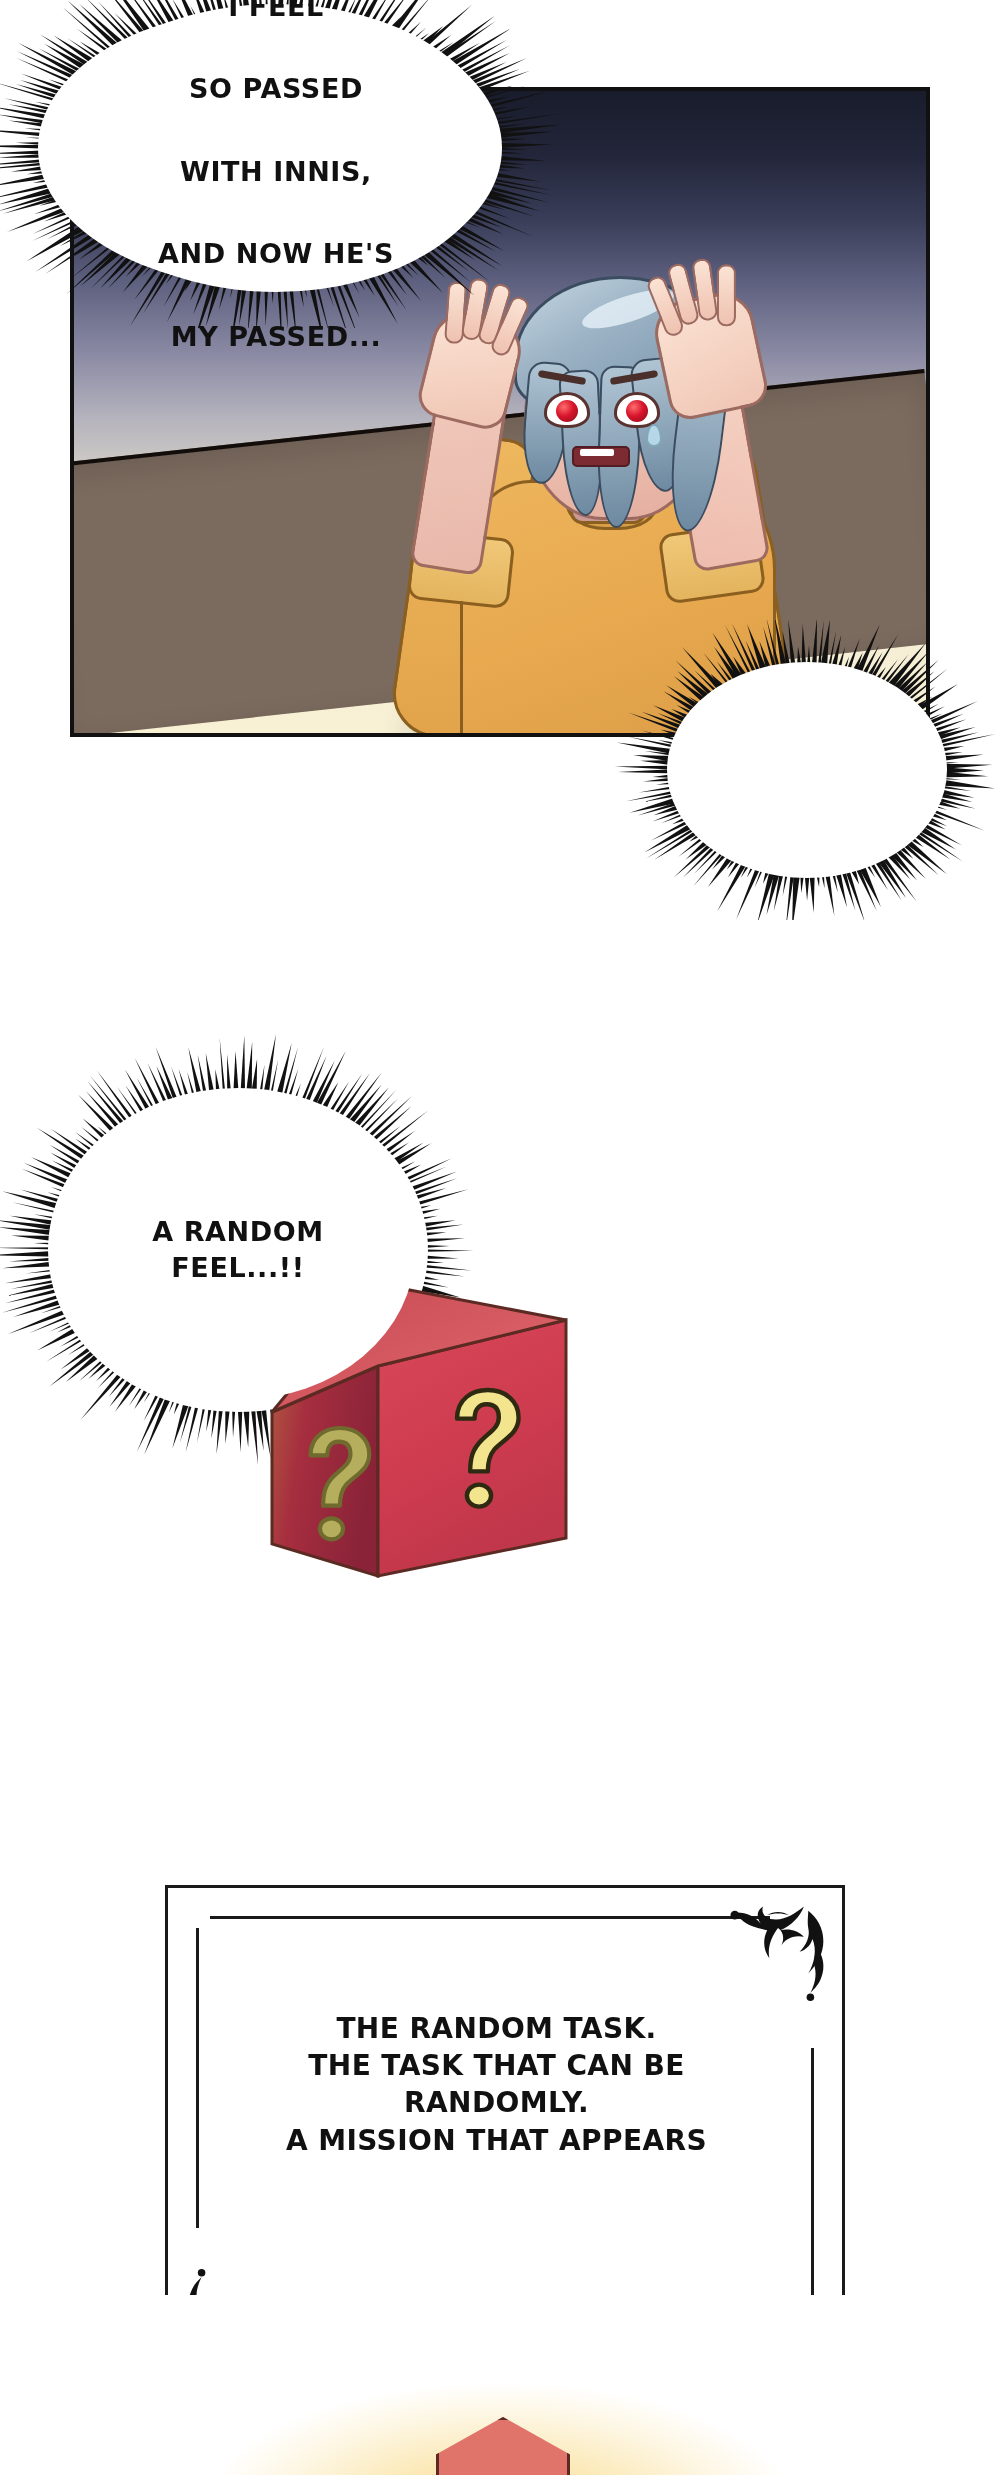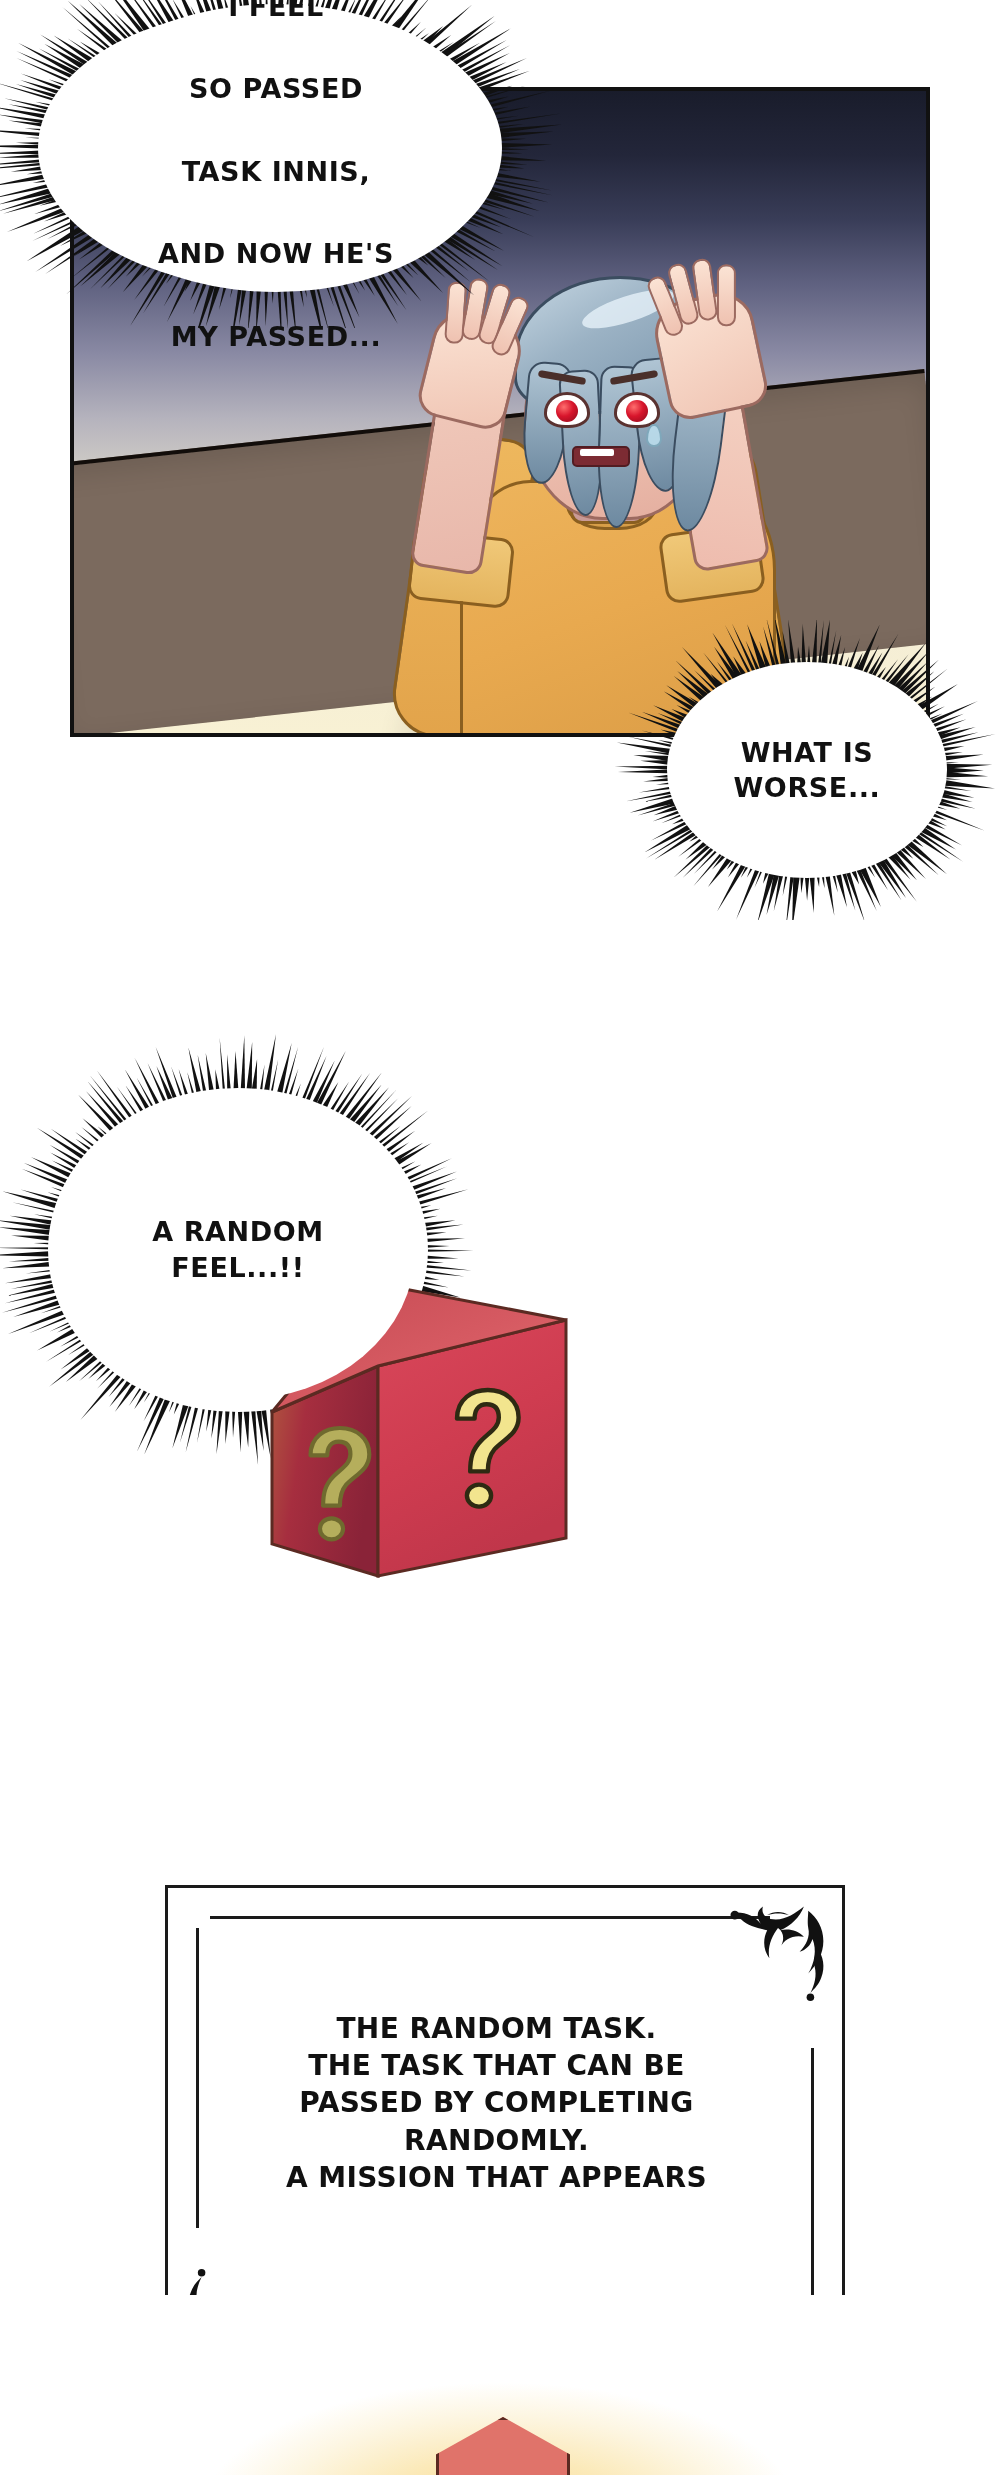--- a/index.html
+++ b/index.html
@@ -614,21 +614,21 @@
           <polygon points="505.3,168.6 591.9,156.4 504.6,162.3" fill="#111111"></polygon>
           <polygon points="495.0,174.0 583.9,163.4 494.3,165.8" fill="#111111"></polygon>
           <polygon points="487.6,177.5 556.0,170.7 487.2,169.7" fill="#111111"></polygon>
           <polygon points="499.4,181.8 582.1,176.6 499.3,173.9" fill="#111111"></polygon>
         </g>
       <ellipse cx="300" cy="180" rx="232" ry="140" fill="#ffffff"></ellipse>
     </svg>
     <div class="core">
       <div class="line">I FEEL</div>
       <div class="line">SO PASSED</div>
-      <div class="line">TASK INNIS,</div>
+      <div class="line">WITH INNIS,</div>
       <div class="line">AND NOW HE'S</div>
       <div class="line">MY PASSED...</div>
     </div>
   </div>
 
   <div class="bubble" id="bubble-worse">
     <svg class="spikes" viewBox="0 0 394 300" preserveAspectRatio="none">
       <g id="spk-worse">
           <polygon points="322.3,154.6 373.8,150.6 322.3,146.3" fill="#111111"></polygon>
           <polygon points="321.3,157.8 378.2,156.2 321.6,150.2" fill="#111111"></polygon>
@@ -791,24 +791,20 @@
           <polygon points="314.6,128.2 368.5,112.2 313.3,123.3" fill="#111111"></polygon>
           <polygon points="310.9,131.7 385.6,114.0 310.1,128.3" fill="#111111"></polygon>
           <polygon points="316.1,135.9 354.4,126.0 314.8,129.3" fill="#111111"></polygon>
           <polygon points="312.9,140.0 352.7,131.9 312.0,134.1" fill="#111111"></polygon>
           <polygon points="310.7,144.5 373.7,134.6 309.9,137.0" fill="#111111"></polygon>
           <polygon points="314.7,145.8 348.9,142.2 314.5,142.4" fill="#111111"></polygon>
           <polygon points="321.2,149.9 382.3,144.7 321.0,143.4" fill="#111111"></polygon>
         </g>
       <ellipse cx="197" cy="150" rx="140" ry="108" fill="#ffffff"></ellipse>
     </svg>
-    <div class="core">
-      <div class="line">WHAT IS</div>
-      <div class="line">WORSE...</div>
-    </div>
   </div>
 
   <div class="bubble" id="bubble-task">
     <svg class="spikes" viewBox="0 0 520 440" preserveAspectRatio="none">
       <g id="spk-task">
           <polygon points="412.2,222.5 495.5,220.8 412.2,218.6" fill="#111111"></polygon>
           <polygon points="419.6,229.1 480.6,228.6 419.9,223.1" fill="#111111"></polygon>
           <polygon points="422.4,233.0 465.9,232.9 422.9,227.2" fill="#111111"></polygon>
           <polygon points="414.1,235.4 493.4,240.6 414.6,231.0" fill="#111111"></polygon>
           <polygon points="420.8,240.5 486.5,246.6 421.4,236.2" fill="#111111"></polygon>
@@ -1088,21 +1084,20 @@
           <circle cx="10" cy="14" r="4"></circle>
           <circle cx="80" cy="90" r="3.5"></circle>
           <path d="M40,14 C46,10 54,10 60,14 C54,12 46,12 40,14 Z"></path>
         </g>
       </svg>
     </div>
 
     <div class="caption-text">
       <div>THE RANDOM TASK.</div>
       <div>THE TASK THAT CAN BE</div>
-      <div>PASSED BY COMPLETING</div>
       <div>RANDOMLY.</div>
       <div>A MISSION THAT APPEARS</div>
     </div>
   </div>
 
   <div class="bottom-glow"></div>
   <div class="bottom-box"></div>
 
 </div>
 

